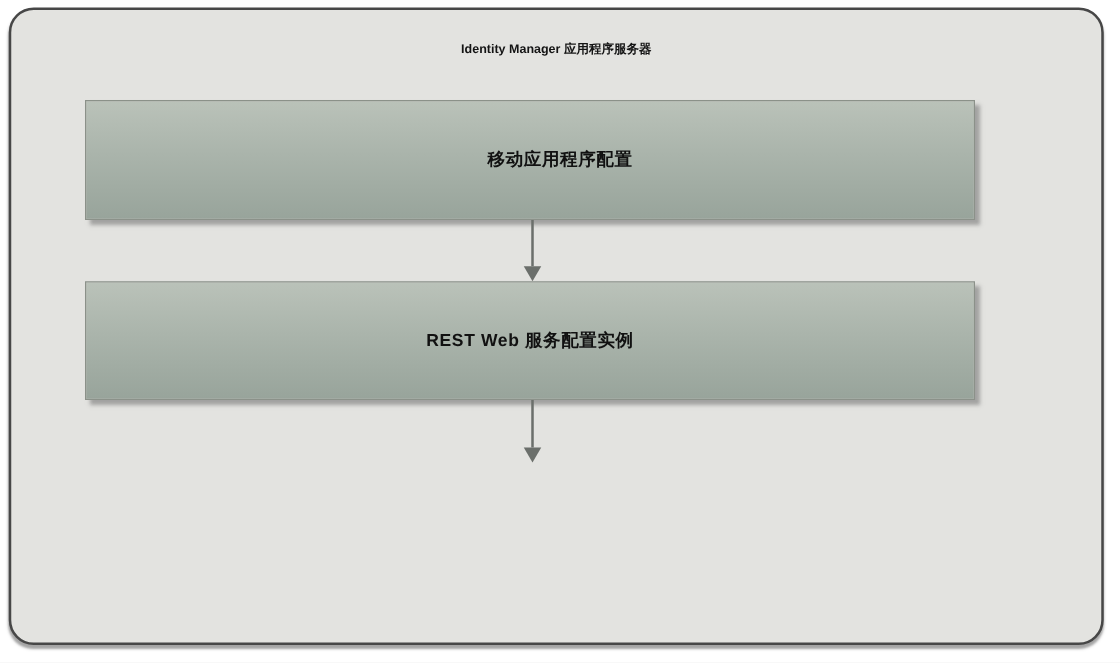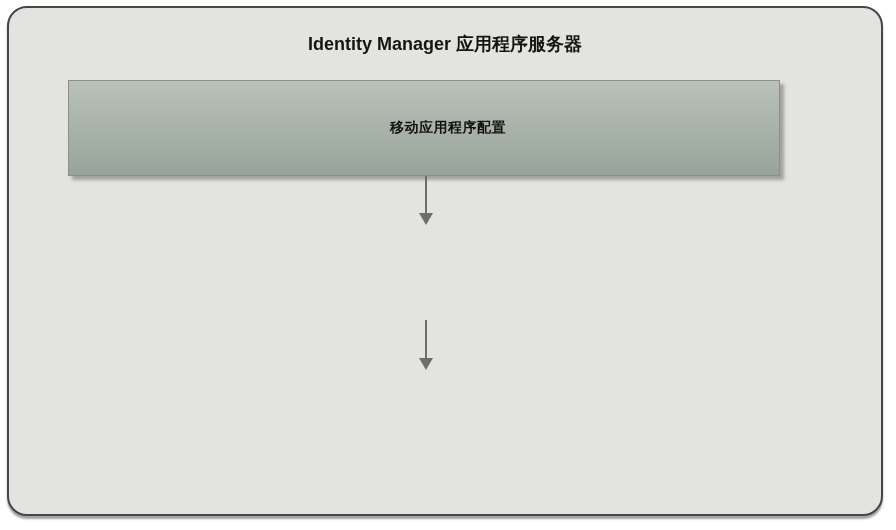--- a/index.html
+++ b/index.html
@@ -25,21 +25,21 @@
     border-radius: 20px;
     box-shadow: 0 3px 2px rgba(90,90,90,0.55);
     box-sizing: border-box;
   }
   .title {
     position: absolute;
     left: 0;
     top: 24px;
     width: 100%;
     text-align: center;
-    font-size: 18px;
+    font-size: 10px;
     font-weight: bold;
     color: #141414;
   }
   .node {
     position: absolute;
     left: 59px;
     width: 712px;
     height: 96px;
     background: linear-gradient(to bottom, #bac2b9 0%, #aab4ab 45%, #98a49b 100%);
     border: 1px solid #8b9189;
@@ -91,20 +91,23 @@
 
     <div class="node node1">
       <span>移动应用程序配置</span>
     </div>
 
     <div class="arrow arrow1">
       <div class="stem"></div>
       <div class="head"></div>
     </div>
 
+    <div class="node node2">
+      <span>REST Web  服务配置实例</span>
+    </div>
 
     <div class="arrow arrow2">
       <div class="stem"></div>
       <div class="head"></div>
     </div>
 
 
   </div>
 </div>
 

